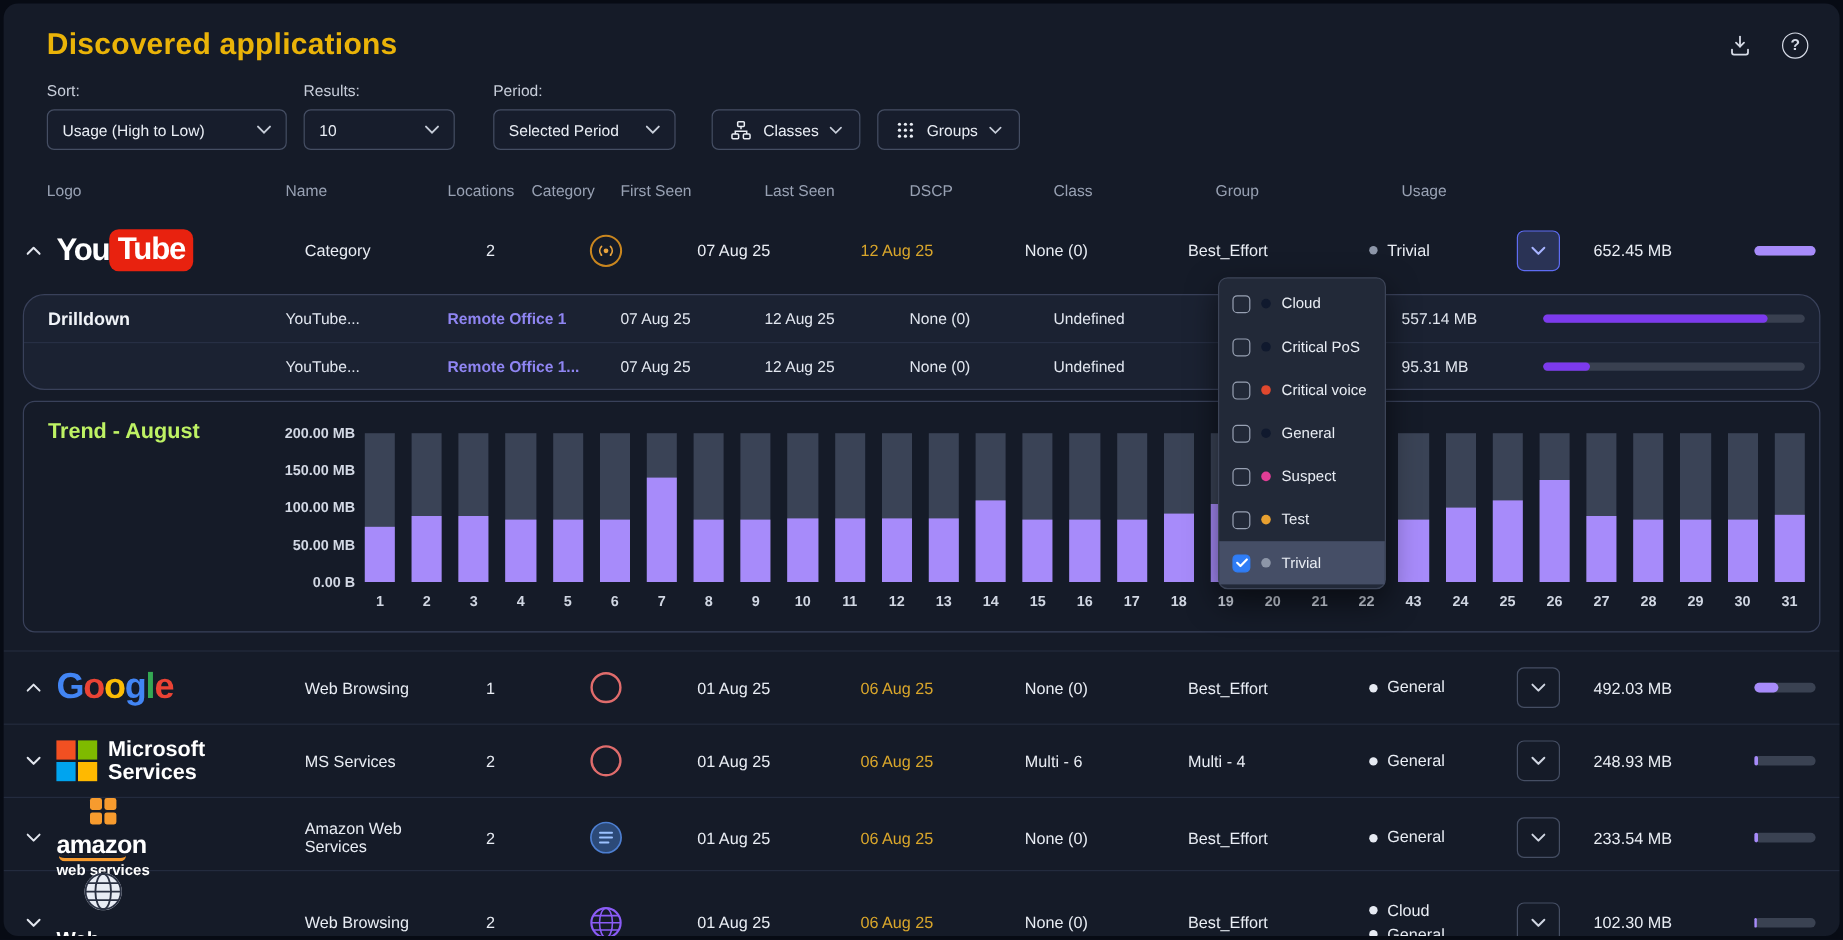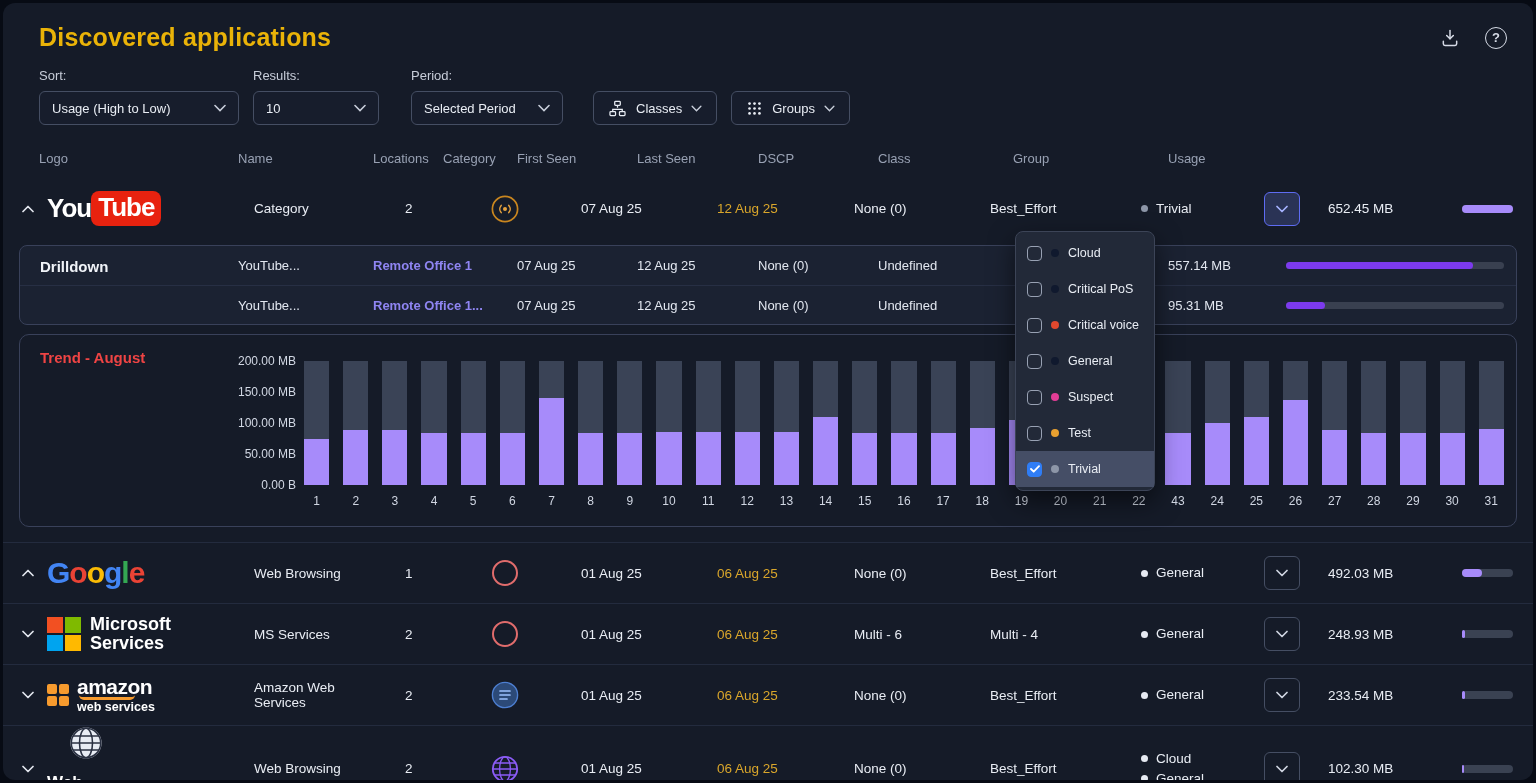--- a/index.html
+++ b/index.html
@@ -39,44 +39,44 @@
 
   
   .lg-yt { display:flex; align-items:center; }
   .yt-you { color:#fff; font-weight:700; font-size:26px; letter-spacing:-1px; }
   .yt-tube { background:#e8220f; color:#fff; font-weight:700; font-size:26px; letter-spacing:-1px; border-radius:8px; padding:1px 7px 3px; margin-left:0; }
   .lg-google { font-weight:700; font-size:30px; letter-spacing:-1px; }
   .lg-ms { display:flex; align-items:center; gap:9px; }
   .ms-grid { display:grid; grid-template-columns:16px 16px; grid-gap:2px; }
   .ms-grid span { width:16px; height:16px; display:block; }
   .ms-text div { color:#fff; font-size:18px; font-weight:600; line-height:19px; }
-  .lg-aws { display:flex; align-items:center; gap:8px; }
+  .lg-aws { display:flex; align-items:center; gap:8px;flex-direction:column; }
   .aws-boxes { display:grid; grid-template-columns:10px 10px; grid-gap:2px; }
   .aws-boxes span { width:10px; height:10px; background:#f79b2e; border-radius:2px; display:block; }
   .aws-main { color:#fff; font-weight:700; font-size:21px; line-height:20px; letter-spacing:-.5px; }
   .aws-smile { width:56px; height:5px; border-bottom:3px solid #f79b2e; border-radius:0 0 14px 14px; margin:-2px 0 1px 2px; }
   .aws-sub { color:#fff; font-size:12.5px; font-weight:700; line-height:12px; }
   .lg-wb { display:flex; align-items:center; gap:10px;flex-direction:column; }
   .wb-text div { color:#fff; font-size:17px; font-weight:700; line-height:19px; }
 
   .cat-icon { display:flex; align-items:center; }
 
   
-  .dd-panel { position:relative; margin:6px 16px 9px; border:1px solid #39415a; border-radius:8px; background:#1b2232; }
+  .dd-panel { position:relative; margin:6px 16px 9px; border:1px solid #39415a; border-radius:18px; background:#1b2232; }
   .dd-title { position:absolute; left:20px; top:12px; color:#f0f3f8; font-size:15px; font-weight:700; }
   .dd-grid { display:grid; grid-template-columns:218px 135px 144px 120px 121px 120px 135px 155px 118px 1fr; align-items:center; height:39px; padding-right:12px; color:#e2e7f0; font-size:13px; }
   .dd-grid + .dd-grid { border-top:1px solid #272f44; }
   .link { color:#8f85f2; font-weight:700; cursor:pointer; }
   .dd-track { height:7px; border-radius:4px; background:#394050; position:relative; width:100%; }
   .dd-fill { position:absolute; left:0; top:0; bottom:0; border-radius:4px; background:#7c3aed; }
 
   
   .trend-panel { position:relative; margin:0 16px 15px; border:1px solid #39415a; border-radius:10px; padding-bottom:18px; }
-  .trend-title { position:absolute; left:20px; top:14px; color:#ef4444; font-size:15px; font-weight:700; }
-  .chart-row { display:flex; align-items:flex-start; margin:26px 12px 0 214px; }
+  .trend-title { position:absolute; left:20px; top:14px; color:#bef264; font-size:18px; font-weight:700; }
+  .chart-row { display:flex; align-items:flex-start; margin:26px 12px 0 214px;font-weight:bold; }
   .yaxis { position:relative; width:62px; height:124px; margin-right:8px; flex:none; }
   .ytick { position:absolute; right:0; color:#d2d8e4; font-size:12px; white-space:nowrap; }
   .plot { flex:1; display:flex; gap:14px; }
   .daycol { flex:1; min-width:0; }
   .daybar { position:relative; height:124px; background:#3a4356; }
   .dayfill { position:absolute; left:0; right:0; bottom:0; background:#a78bfa; }
   .xlab { text-align:center; color:#d0d6e2; font-size:12px; margin-top:9px; }
 
   
   .menu { position:absolute; left:1012px; top:228px; width:140px; background:#222938; border:1px solid #3c4457; border-radius:8px; padding:3px 0; z-index:100; box-shadow:0 10px 26px rgba(0,0,0,.55); }

